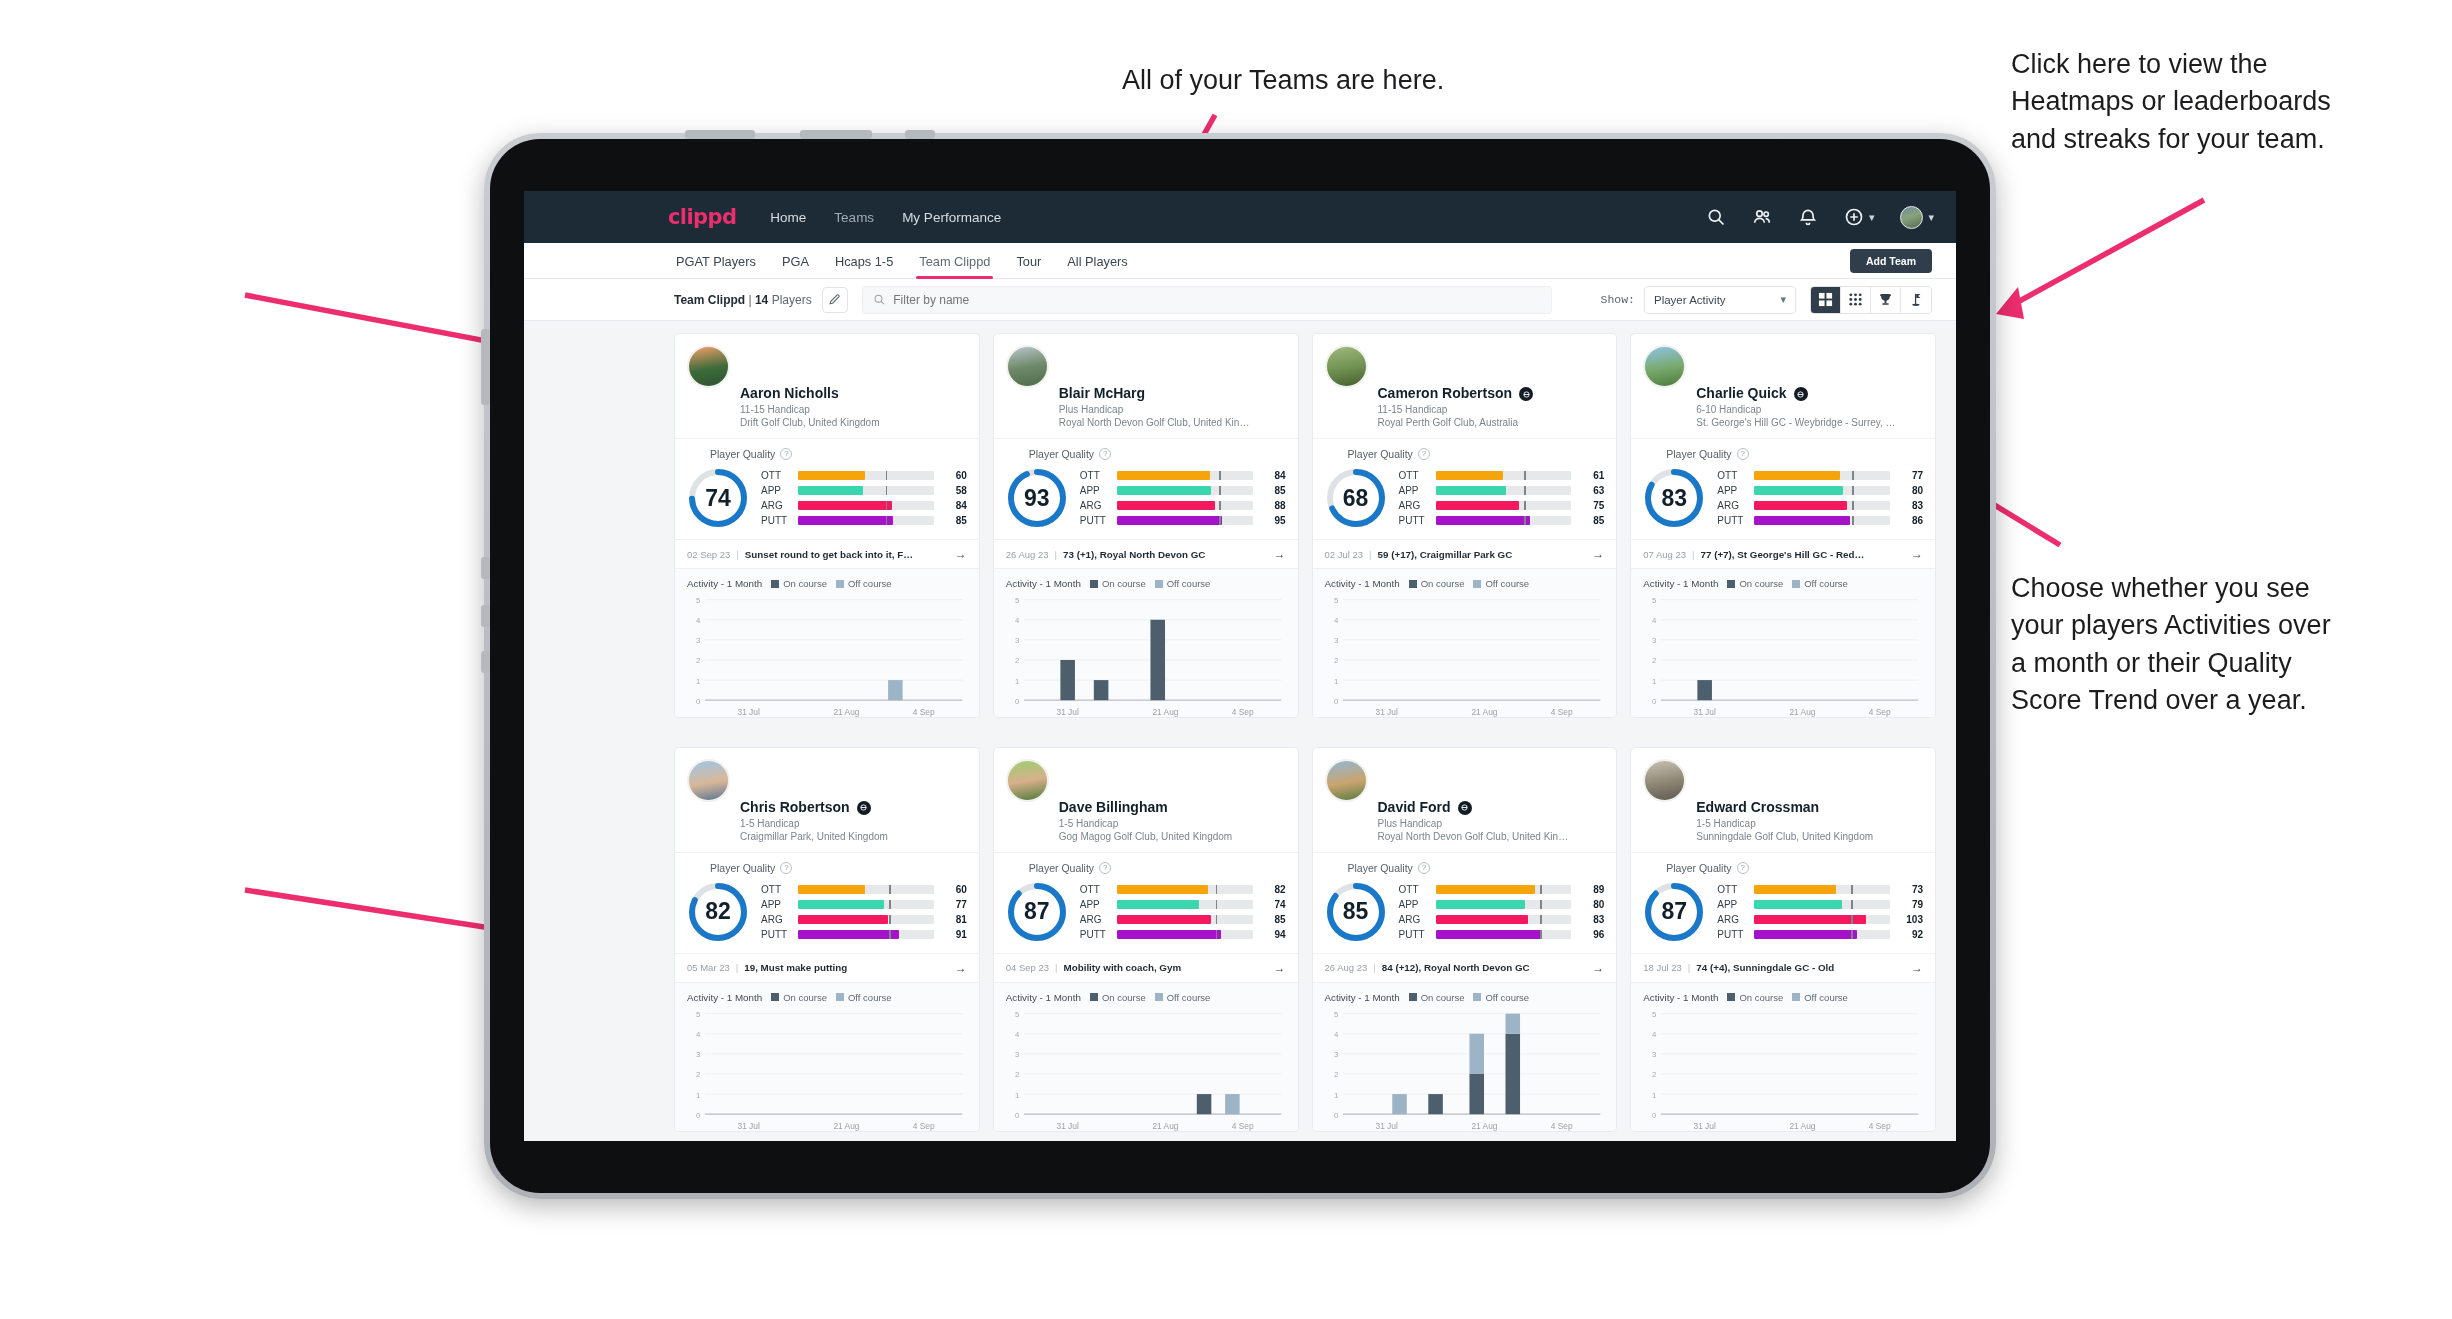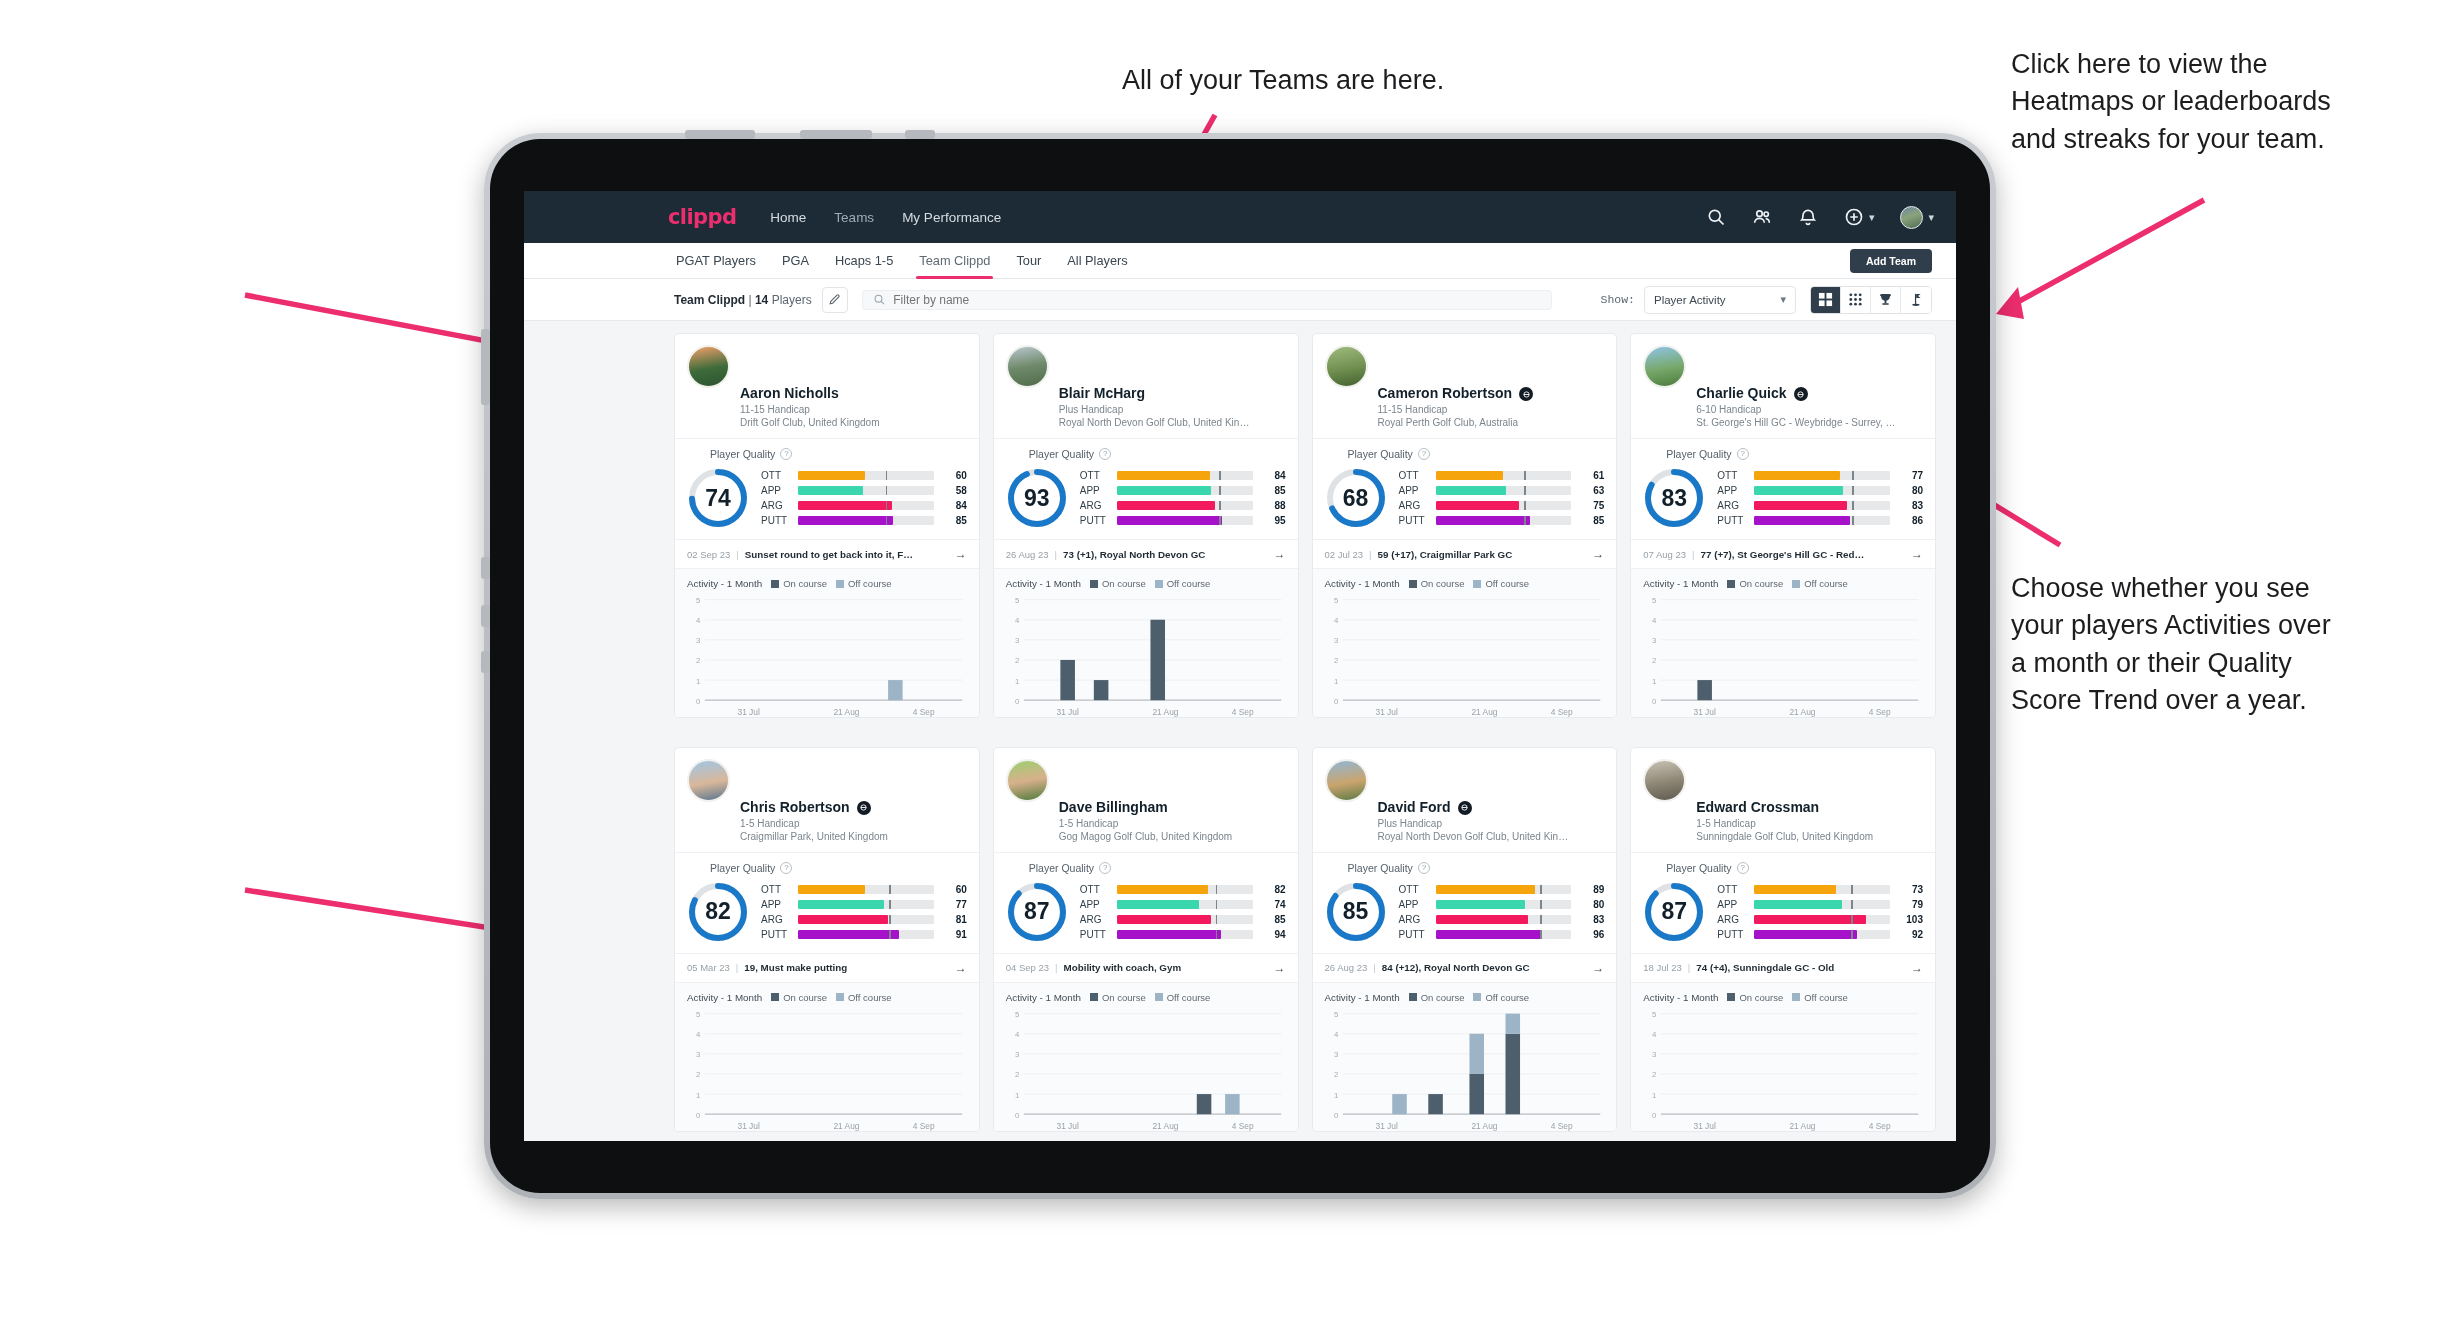--- a/index.html
+++ b/index.html
@@ -79,21 +79,21 @@
   #avatar {
     width: 23px; height: 23px; border-radius: 50%;
     background: linear-gradient(160deg,#6d8aa0 0%,#8aa37c 45%,#4f6b53 100%);
     border: 1.5px solid #e8ecef;
   }
   .chev { color: #cfd6db; font-size: 11px; }
 
   
   #tabrow {
     height: 36px; background: #fff; border-bottom: 1px solid #e3e6ea;
-    display: flex; align-items: center; position: relative;
+    display: flex; align-items: flex-start; position: relative;
     padding-left: 152px;
   }
   .tab {
     font-size: 12.8px; color: #3a4650; margin-right: 26px;
     position: relative; height: 36px; display: flex; align-items: center;
     white-space: nowrap;
   }
   .tab.active { color: #5f6a73; }
   .tab.active::after {
     content: ""; position: absolute; left: -3px; right: -3px; bottom: 0;
@@ -112,21 +112,21 @@
     display: flex; align-items: center; padding: 0 24px 0 150px;
   }
   #team-label { font-size: 12px; color: #5b666f; white-space: nowrap; }
   #team-label b { color: #1f2a33; }
   #edit-btn {
     width: 26px; height: 26px; margin-left: 10px;
     border: 1px solid #e1e5e9; border-radius: 4px; background: #fff;
     display: flex; align-items: center; justify-content: center; cursor: pointer;
   }
   #search-box {
-    flex: 1; max-width: 690px; margin-left: 14px; height: 20px;
+    flex: 1; max-width: 690px; margin-left: 14px; height: 28px;
     background: #f7f8fa; border: 1px solid #eceef1; border-radius: 4px;
     display: flex; align-items: center; padding: 0 10px; gap: 8px;
   }
   #search-input {
     border: none; background: transparent; outline: none;
     font-size: 12px; color: #9aa3ab; width: 100%;
     font-family: "Liberation Sans", sans-serif;
   }
   #show-label { margin-left: auto; font-size: 11.5px; color: #5b666f; margin-right: 9px; font-family: Liberation Mono, monospace; }
   #show-select {

